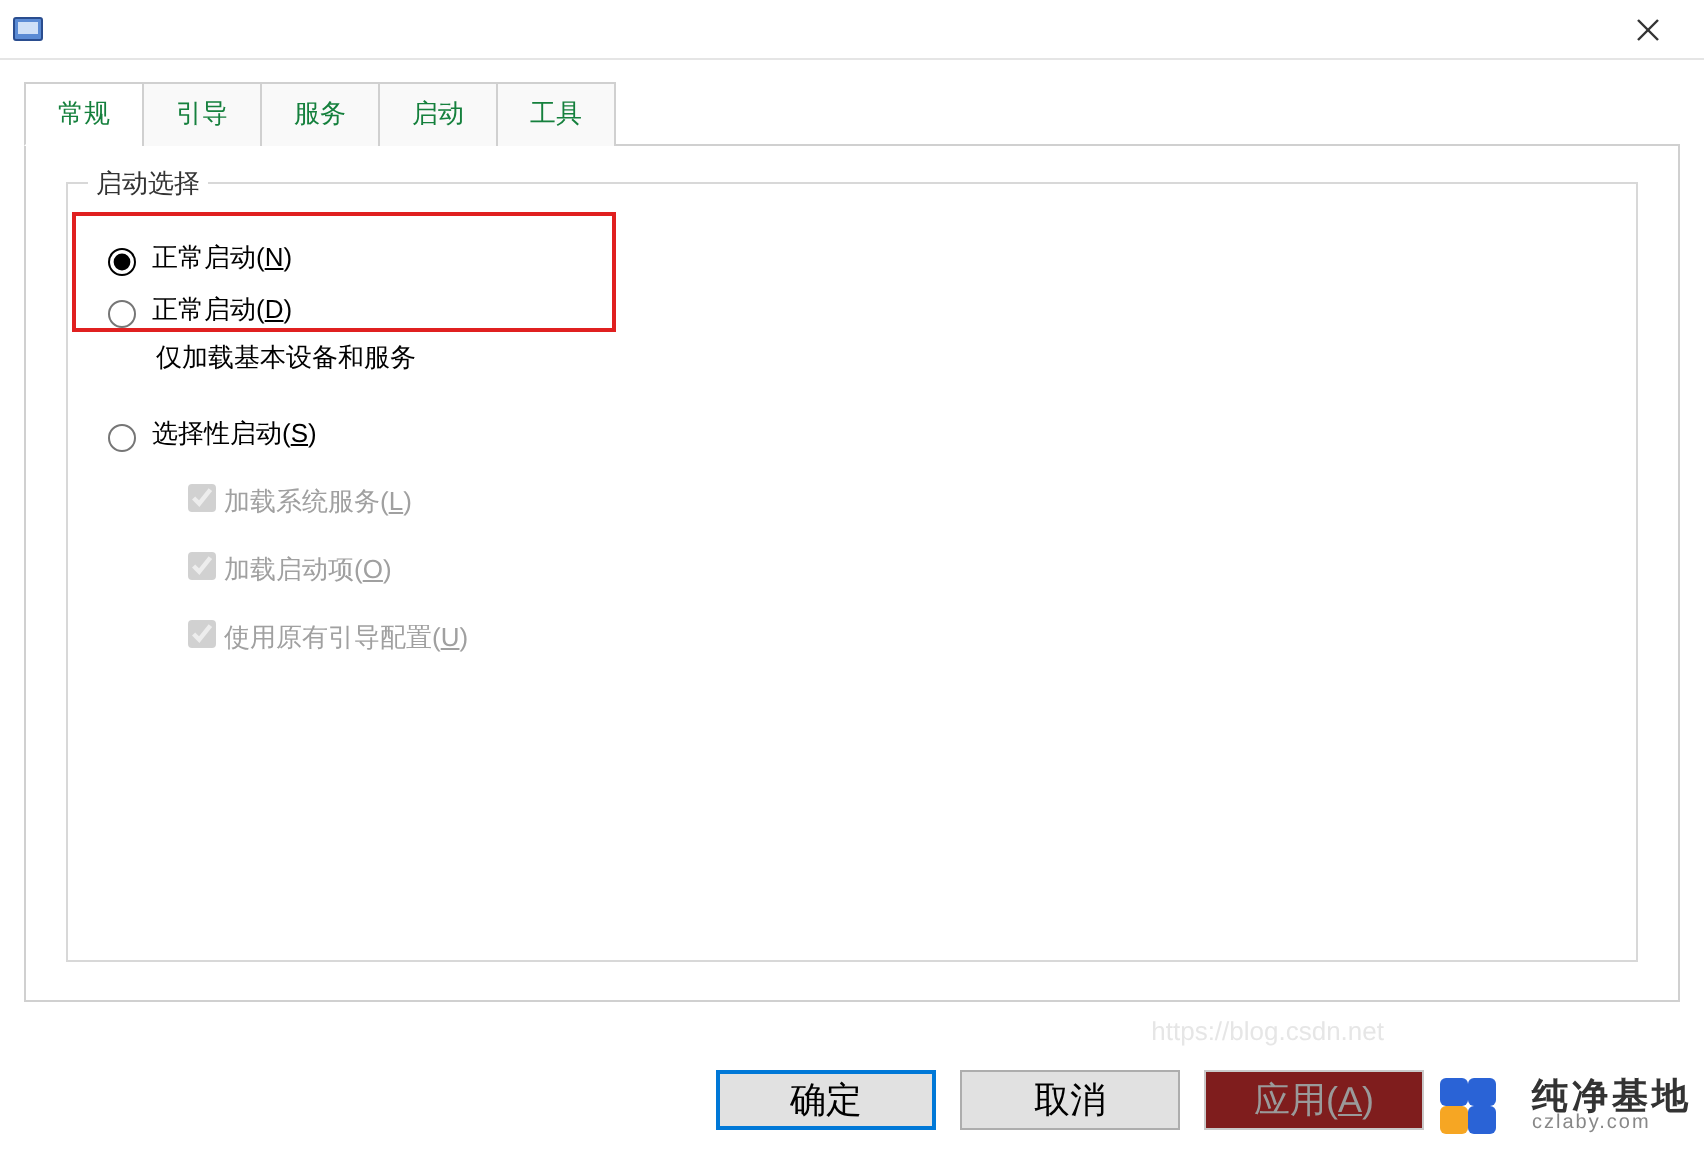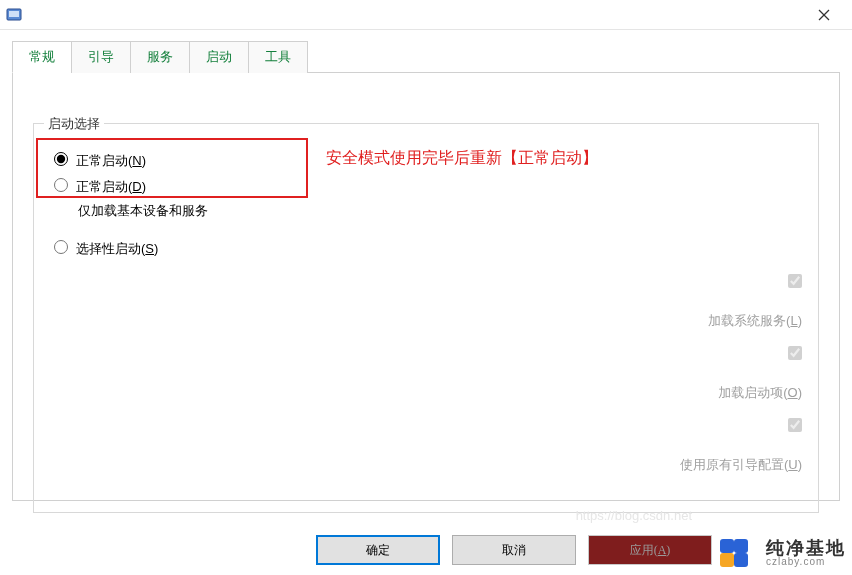--- a/index.html
+++ b/index.html
@@ -64,49 +64,47 @@
       border-top: none;
       padding: 18px 20px 20px 20px;
       height: 428px;
       position: relative;
     }
     .fieldset {
       border: 1px solid #d8d8d8;
       position: relative;
       padding: 20px 16px 16px 16px;
       height: 390px;
-      margin-top: 32px;
     }
     .fieldset-legend {
       position: absolute;
       top: -9px; left: 10px;
       background: #fff;
       padding: 0 4px;
       color: #333;
     }
     .radio-row {
       display: flex;
-      align-items: flex-start;
+      align-items: flex-end;
       gap: 8px;
       margin: 8px 0 4px 4px;
     }
     .radio-row input[type=radio] {
       width: 14px; height: 14px;
       accent-color: #000;
     }
     .radio-main { color: #000; }
     .radio-sub {
       margin: 6px 0 20px 28px;
       color: #000;
     }
     .checkbox-row {
-      display: flex; align-items: flex-end; gap: 24px;
+      display: flex; align-items: flex-start; gap: 4px;
       margin: 16px 0 16px 44px;
       color: #a0a0a0;
-      flex-direction: column;
     }
     .checkbox-row input[type=checkbox] {
       width: 14px; height: 14px;
       accent-color: #999;
     }
     .underline { text-decoration: underline; }
     .highlight-box {
       position: absolute;
       border: 2px solid #e02020;
       pointer-events: none;
@@ -115,27 +113,27 @@
       color: #e02020;
       font-size: 16px;
       position: absolute;
     }
     .button-bar {
       position: absolute;
       bottom: 10px; right: 14px;
       display: flex; gap: 12px;
     }
     .btn {
-      width: 124px; height: 30px;
+      width: 110px; height: 30px;
       border: 1px solid #adadad;
       background: #e1e1e1;
       color: #000;
-      font-size: 12px;
+      font-size: 18px;
       cursor: pointer;
-      font-family: Liberation Serif, serif;
+      font-family: Liberation Sans, sans-serif;
     }
     .btn.default { border: 2px solid #0078d7; background: #e1e1e1; }
     .btn:disabled { color: #9a9a9a; background: #7f1d1d; border-color: #c9c9c9; cursor: default; }
     .watermark {
       position: absolute;
       bottom: 52px; right: 160px;
       color: #e6e6e6;
       font-size: 13px;
       pointer-events: none;
     }
@@ -181,21 +179,20 @@
     <div class="tab">服务</div>
     <div class="tab">启动</div>
     <div class="tab">工具</div>
   </div>
 
   <div class="tab-panel">
     <div class="fieldset">
       <div class="fieldset-legend">启动选择</div>
 
       <div class="highlight-box" style="left:2px; top:14px; width:272px; height:60px;"></div>
-      <div class="annotation" style="left:292px; top:24px;">安全模式使用完毕后重新【正常启动】</div>
 
       <label class="radio-row">
         <input type="radio" name="startmode" checked="" style="">
         <span class="radio-main"><span>正常启动(</span><span class="underline">N</span><span>)</span></span>
       </label>
 
       <label class="radio-row">
         <input type="radio" name="startmode" style="">
         <span class="radio-main"><span>正常启动(</span><span class="underline">D</span><span>)</span></span>
       </label>

